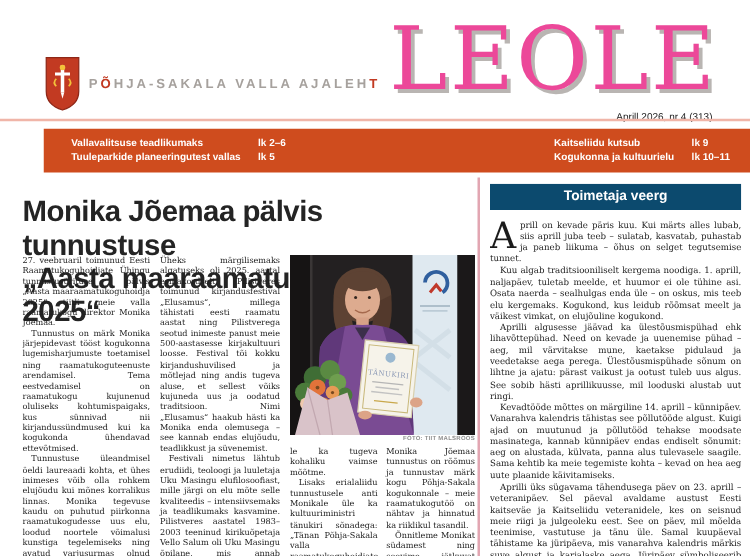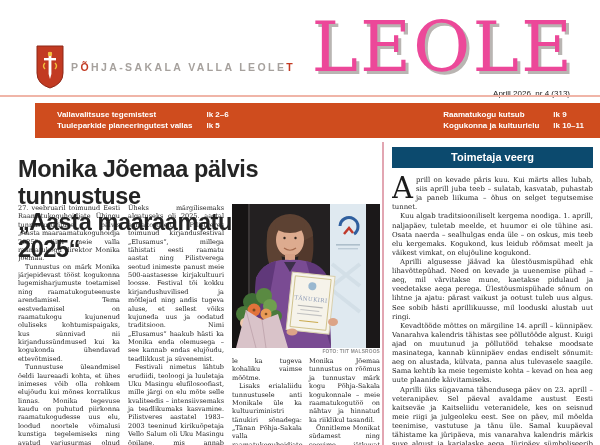--- a/index.html
+++ b/index.html
@@ -88,35 +88,35 @@
 
   <svg class="coat" width="28" height="44" viewBox="0 0 28 44">
     <path d="M1,1 h26 v27 q0,11 -13,15 q-13,-4 -13,-15 z" fill="#c23a22" stroke="#8e2717" stroke-width="1"></path>
     <rect x="12.6" y="7" width="2.8" height="22" fill="#ffffff"></rect>
     <path d="M12.6,29 h2.8 l-1.4,5 z" fill="#ffffff"></path>
     <rect x="8" y="13" width="12" height="2.4" fill="#ffffff"></rect>
     <circle cx="14" cy="9" r="2.2" fill="#f3c13a"></circle>
     <path d="M9,18 q-3,3 0,6 M19,18 q3,3 0,6" stroke="#f3c13a" stroke-width="1.4" fill="none"></path>
   </svg>
 
-  <div class="tagline"><span>P</span><span class="sword">Õ</span><span>HJA-SAKALA VALLA LEOLE</span><span class="sword">T</span></div>
+  <div class="tagline"><span>P</span><span class="sword">Õ</span><span>HJA-SAKALA VALLA AJALEH</span><span class="sword">T</span></div>
 
   <div class="logo">LEOLE</div>
   <div class="issue">Aprill 2026, nr 4 (313)</div>
   <div class="pink-rule"></div>
 
   <nav class="contents-bar">
     <div class="toc-group">
-      <span class="toc-label">Vallavalitsuse tegemistest</span>
+      <span class="toc-label">Vallavalitsuse teadlikumaks</span>
       <span class="toc-page">lk 2–6</span>
       <span class="toc-label">Tuuleparkide planeeringutest vallas</span>
       <span class="toc-page">lk 5</span>
     </div>
     <div class="toc-group">
-      <span class="toc-label">Raamatukogu kutsub</span>
+      <span class="toc-label">Kaitseliidu kutsub</span>
       <span class="toc-page">lk 9</span>
       <span class="toc-label">Kogukonna ja kultuurielu</span>
       <span class="toc-page">lk 10–11</span>
     </div>
   </nav>
 
   <h1 class="headline"><span>Monika Jõemaa pälvis tunnustuse</span><br><span>„Aasta maaraamatukoguhoidja 2025“</span></h1>
 
   <div class="cols">
     <div class="col col-a">

